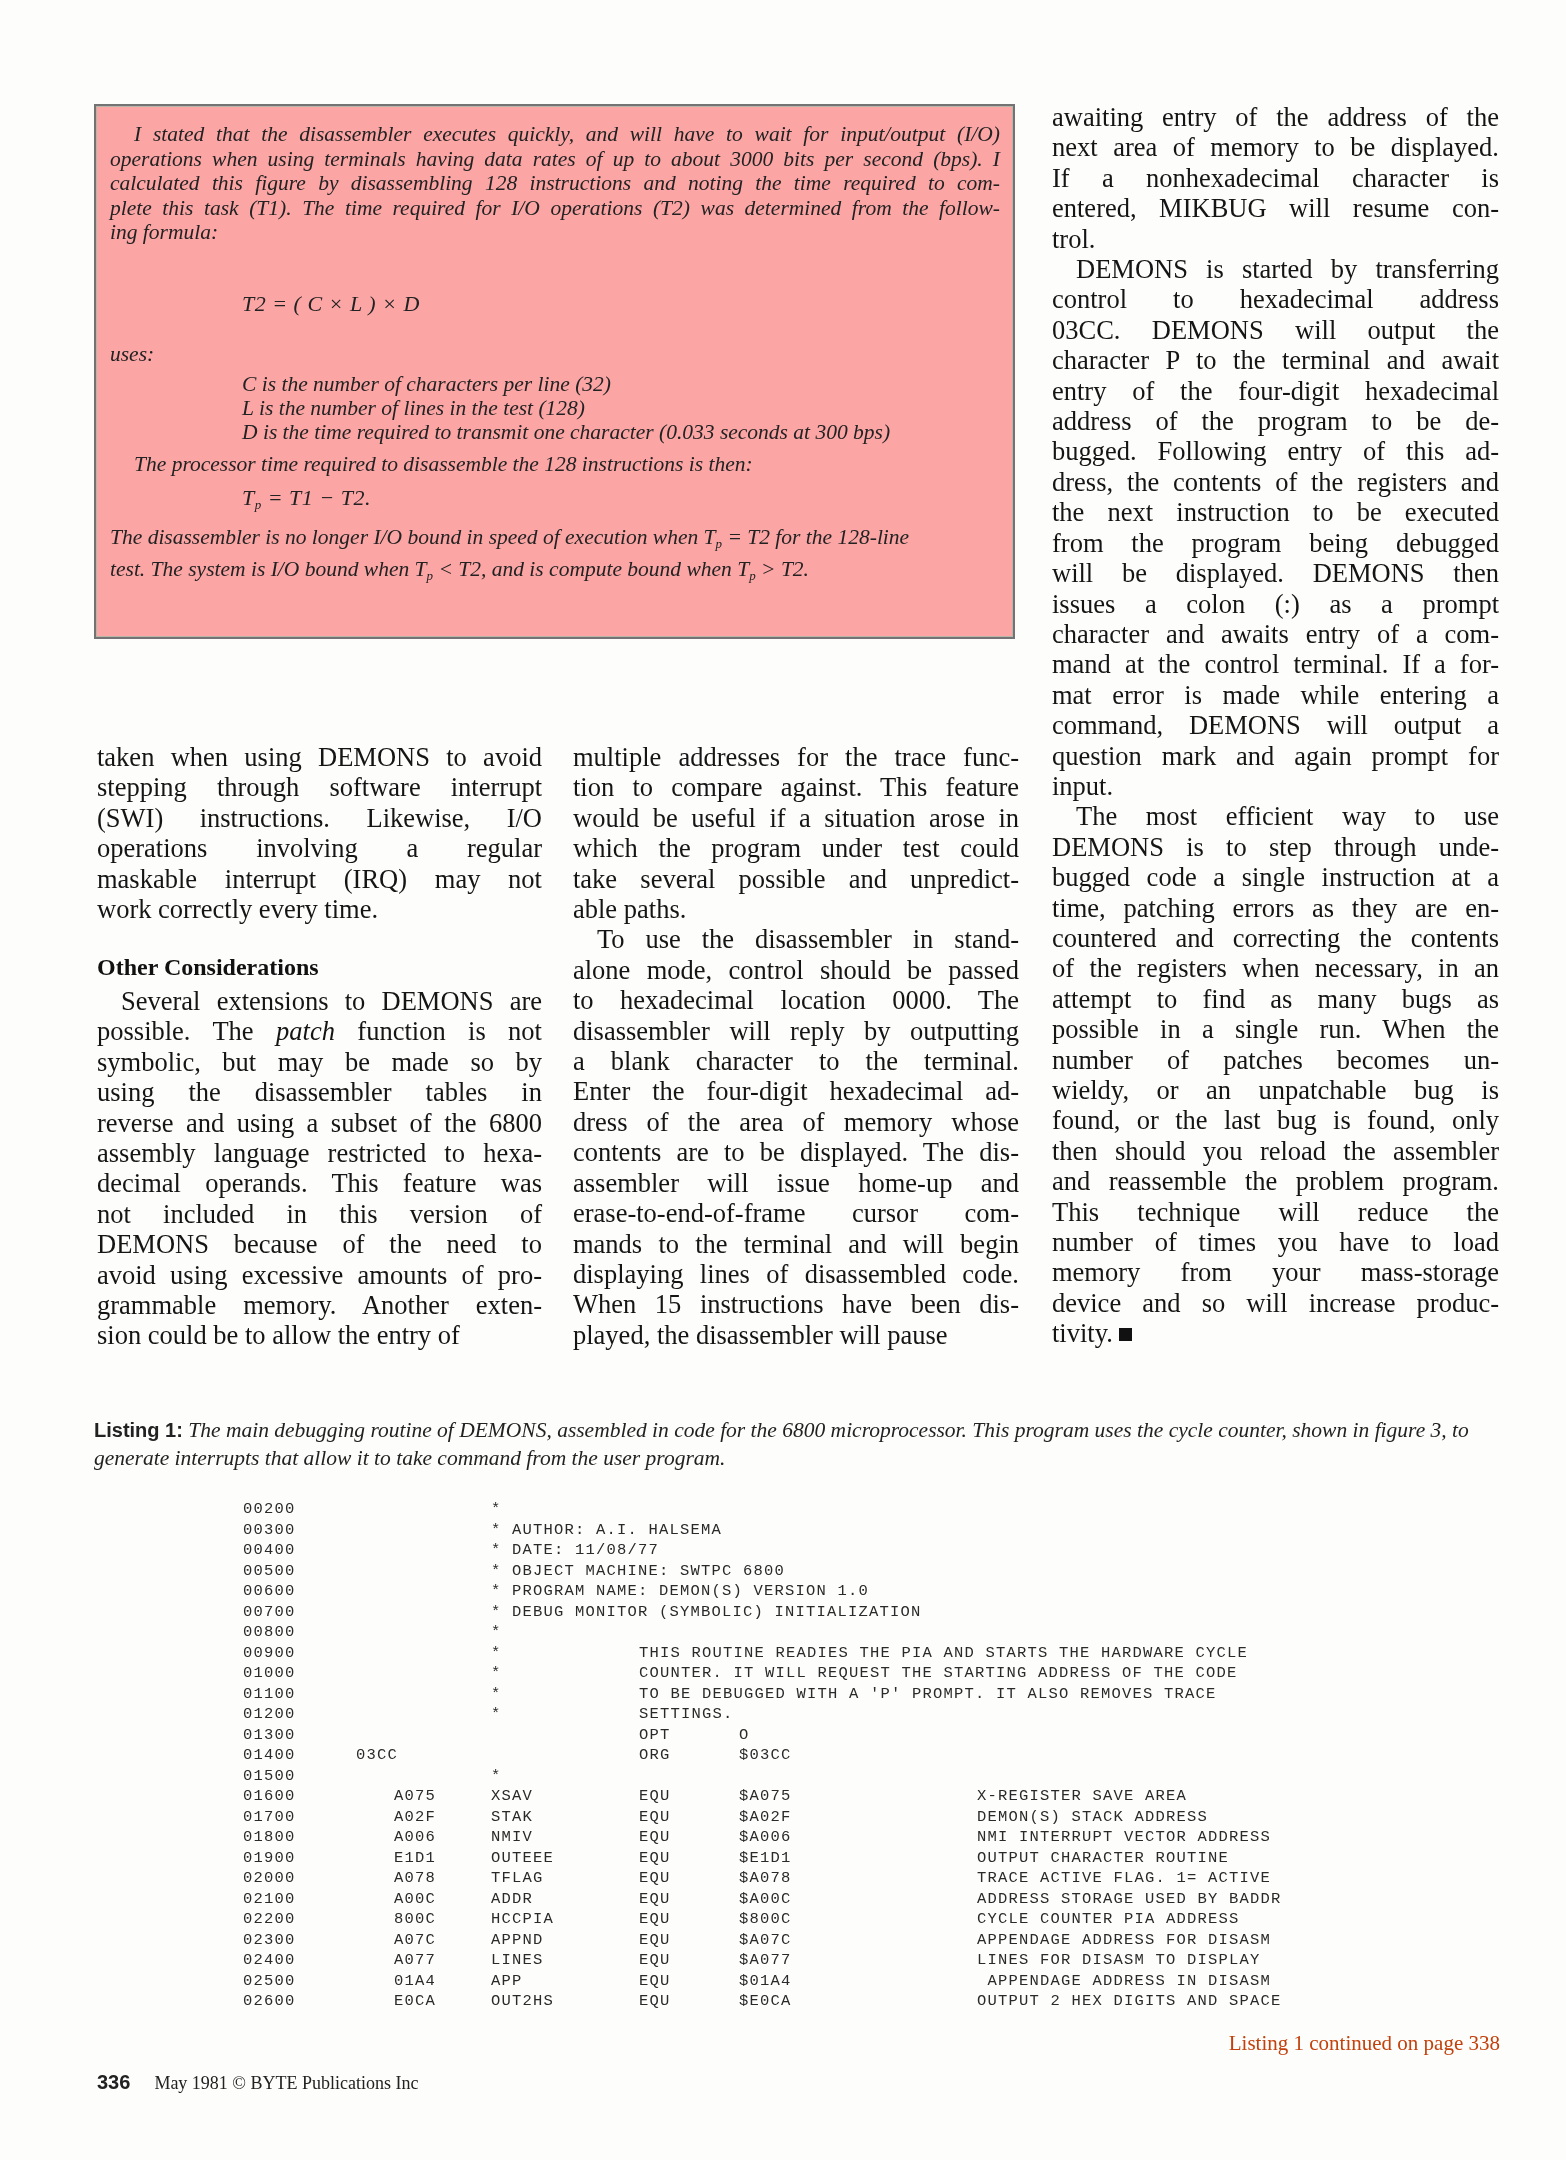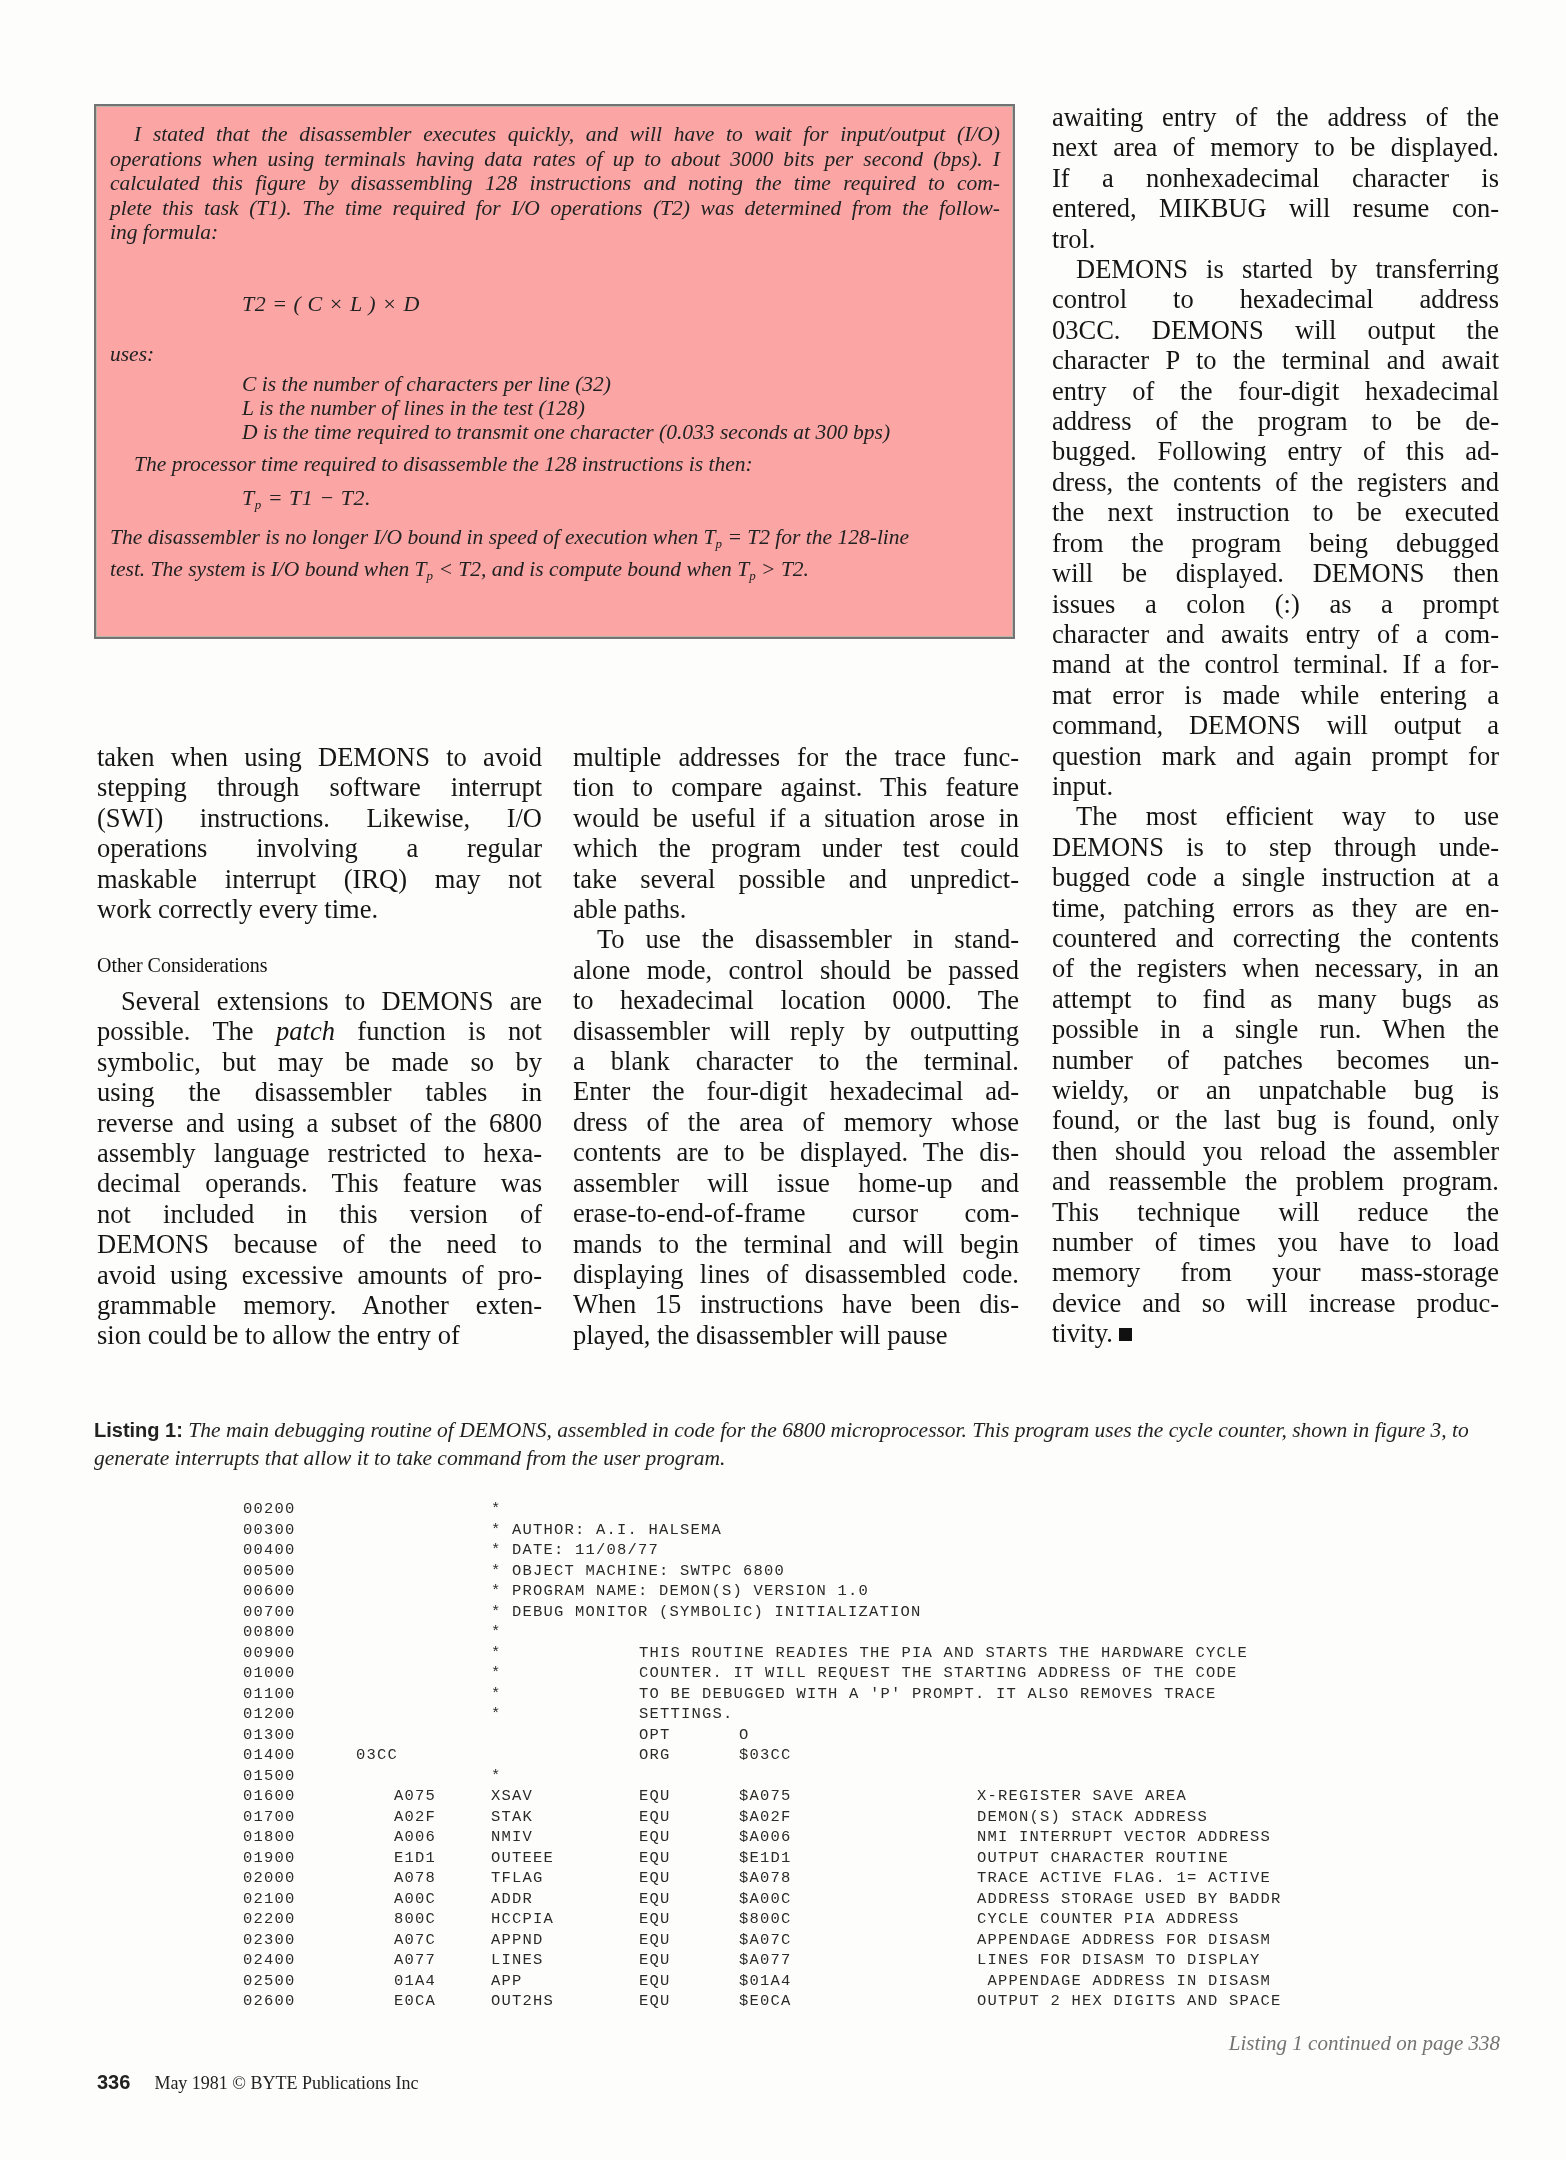--- a/index.html
+++ b/index.html
@@ -26,21 +26,21 @@
   
   .col {
     position: absolute; font-family: "Liberation Serif", serif;
     font-size: 26.5px; line-height: 30.4px; text-align: justify;
     text-align-last: left; color: #151515;
   }
   .col .line { display: block; text-align: justify; text-align-last: justify; white-space: nowrap; }
   .col .line.last { text-align-last: left; }
   .indent-line { padding-left: 24px; }
   .heading {
-    font-family: "Liberation Serif", serif; font-weight: normal; font-size: 20px;
+    font-family: "Liberation Serif", serif; font-weight: bold; font-size: 24px;
     position: absolute; color: #111;
   }
   .em { font-style: italic; }
   .endmark { display: inline-block; width: 13px; height: 13px; background: #111; margin-left: 6px; vertical-align: 1px; }
 
   
   .caption {
     position: absolute; left: 94px; top: 1416px; width: 1410px;
     font-family: "Liberation Serif", serif; font-size: 21.5px; line-height: 28px; color: #222;
   }
@@ -59,21 +59,21 @@
   .c-obj { left: 151px; }
   .c-label { left: 248px; }
   .c-op { left: 396px; }
   .c-operand { left: 496px; }
   .c-comment { left: 734px; }
   .c-text { left: 248px; }
   .c-text2 { left: 396px; }
 
   .continued {
     position: absolute; right: 66px; top: 2031px;
-    font-family: "Liberation Serif", serif; font-style: italic; font-size: 21px; color: #737373;
+    font-family: "Liberation Serif", serif; font-size: 21px; color: #c2410c;
   }
   .footer {
     position: absolute; left: 97px; top: 2071px; font-family: "Liberation Serif", serif;
     font-size: 18px; color: #222;
   }
   .footer .pg { font-family: "Liberation Sans", sans-serif; font-weight: bold; font-size: 20px; margin-right: 24px; }
 </style>
 </head>
 <body>
 

